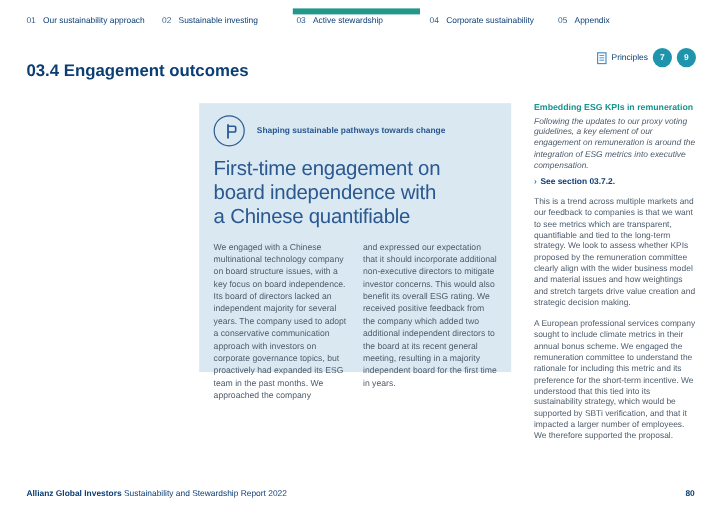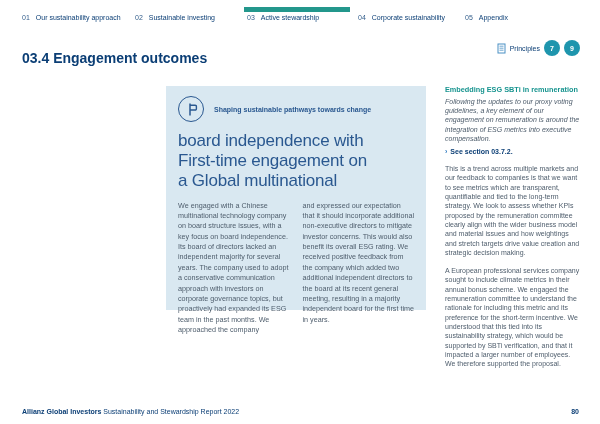--- a/index.html
+++ b/index.html
@@ -145,32 +145,32 @@
   <div class="card-top">
     <span class="flag-circle">
       <svg width="13" height="15" viewBox="0 0 13 15">
         <line x1="5" y1="1.5" x2="5" y2="13.5" stroke="#2a5890" stroke-width="1.5"></line>
         <path d="M5 3.2 h5.2 a1.2 1.2 0 0 1 1.2 1.2 v2.4 a1.2 1.2 0 0 1 -1.2 1.2 h-5.2" fill="none" stroke="#2a5890" stroke-width="1.4"></path>
       </svg>
     </span>
     <span class="tagline">Shaping sustainable pathways towards change</span>
   </div>
   <div class="card-heading">
+    <div>First-time engagement on</div>
     <div>board independence with</div>
-    <div>First-time engagement on</div>
-    <div>a Global multinational</div>
+    <div>a Chinese quantifiable</div>
   </div>
   <div class="card-cols">
     <div class="card-col">We engaged with a Chinese multinational technology company on board structure issues, with a key focus on board independence. Its board of directors lacked an independent majority for several years. The company used to adopt a conservative communication approach with investors on corporate governance topics, but proactively had expanded its ESG team in the past months. We approached the company</div>
     <div class="card-col">and expressed our expectation that it should incorporate additional non-executive directors to mitigate investor concerns. This would also benefit its overall ESG rating. We received positive feedback from the company which added two additional independent directors to the board at its recent general meeting, resulting in a majority independent board for the first time in years.</div>
   </div>
 </div>
 
 <div class="sidebar">
-  <div class="sidebar-heading">Embedding ESG SBTi in remuneration</div>
+  <div class="sidebar-heading">Embedding ESG KPIs in remuneration</div>
   <div class="sidebar-intro">Following the updates to our proxy voting guidelines, a key element of our engagement on remuneration is around the integration of ESG metrics into executive compensation.</div>
   <div class="sidebar-link">
     <span class="chevron">›</span>
     <span>See section 03.7.2.</span>
   </div>
   <div class="sidebar-para">This is a trend across multiple markets and our feedback to companies is that we want to see metrics which are transparent, quantifiable and tied to the long-term strategy. We look to assess whether KPIs proposed by the remuneration committee clearly align with the wider business model and material issues and how weightings and stretch targets drive value creation and strategic decision making.</div>
   <div class="sidebar-para">A European professional services company sought to include climate metrics in their annual bonus scheme. We engaged the remuneration committee to understand the rationale for including this metric and its preference for the short-term incentive. We understood that this tied into its sustainability strategy, which would be supported by SBTi verification, and that it impacted a larger number of employees. We therefore supported the proposal.</div>
 </div>
 
 <div class="footer">

